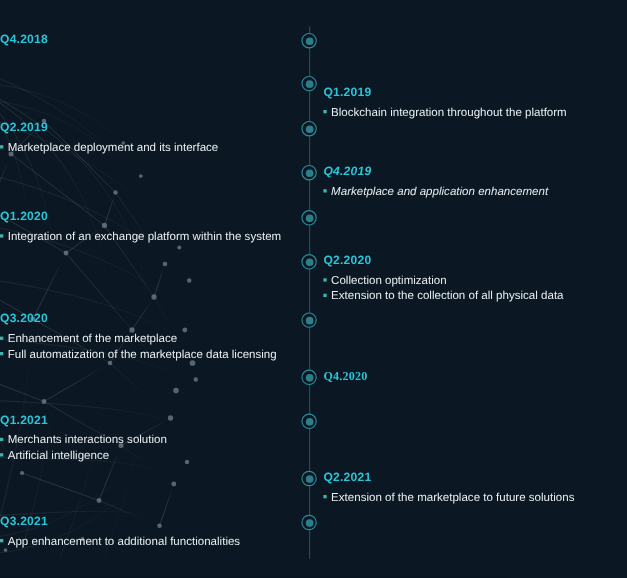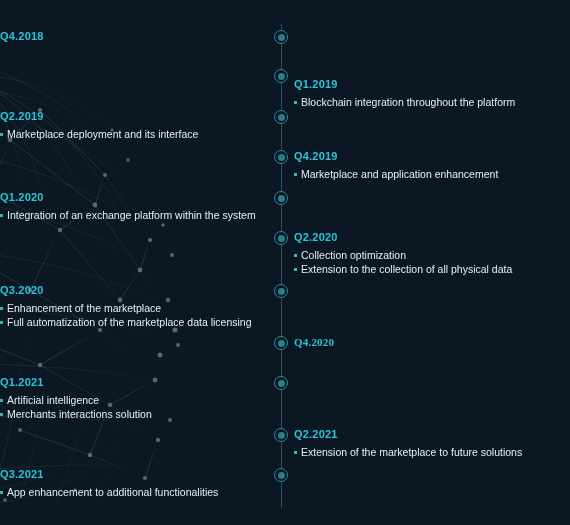--- a/index.html
+++ b/index.html
@@ -223,21 +223,21 @@
         <ul class="tl-items">
           <li class="tl-item"><span class="bullet-sq"></span><span>Blockchain integration throughout the platform</span></li>
         </ul>
       </div>
       <div class="tl-entry side-left" style="top: 110px;">
         <div class="tl-quarter">Q2.2019</div>
         <ul class="tl-items">
           <li class="tl-item"><span class="bullet-sq"></span><span>Marketplace deployment and its interface</span></li>
         </ul>
       </div>
-      <div class="tl-entry side-right" style="top: 150px;">
+      <div class="tl-entry side-right" style="top: 150px; font-style: italic;">
         <div class="tl-quarter">Q4.2019</div>
         <ul class="tl-items">
           <li class="tl-item"><span class="bullet-sq"></span><span>Marketplace and application enhancement</span></li>
         </ul>
       </div>
       <div class="tl-entry side-left" style="top: 191px;">
         <div class="tl-quarter">Q1.2020</div>
         <ul class="tl-items">
           <li class="tl-item"><span class="bullet-sq"></span><span>Integration of an exchange platform within the system</span></li>
         </ul>
@@ -255,22 +255,22 @@
           <li class="tl-item"><span class="bullet-sq"></span><span>Enhancement of the marketplace</span></li>
           <li class="tl-item"><span class="bullet-sq"></span><span>Full automatization of the marketplace data licensing</span></li>
         </ul>
       </div>
       <div class="tl-entry side-right" style="top: 336px; font-family: Liberation Serif, serif;">
         <div class="tl-quarter">Q4.2020</div>
       </div>
       <div class="tl-entry side-left" style="top: 376px;">
         <div class="tl-quarter">Q1.2021</div>
         <ul class="tl-items">
+          <li class="tl-item"><span class="bullet-sq"></span><span>Merchants interactions solution</span></li>
           <li class="tl-item"><span class="bullet-sq"></span><span>Artificial intelligence</span></li>
-          <li class="tl-item"><span class="bullet-sq"></span><span>Merchants interactions solution</span></li>
         </ul>
       </div>
       <div class="tl-entry side-right" style="top: 428px;">
         <div class="tl-quarter">Q2.2021</div>
         <ul class="tl-items">
           <li class="tl-item"><span class="bullet-sq"></span><span>Extension of the marketplace to future solutions</span></li>
         </ul>
       </div>
       <div class="tl-entry side-left" style="top: 468px;">
         <div class="tl-quarter">Q3.2021</div>

